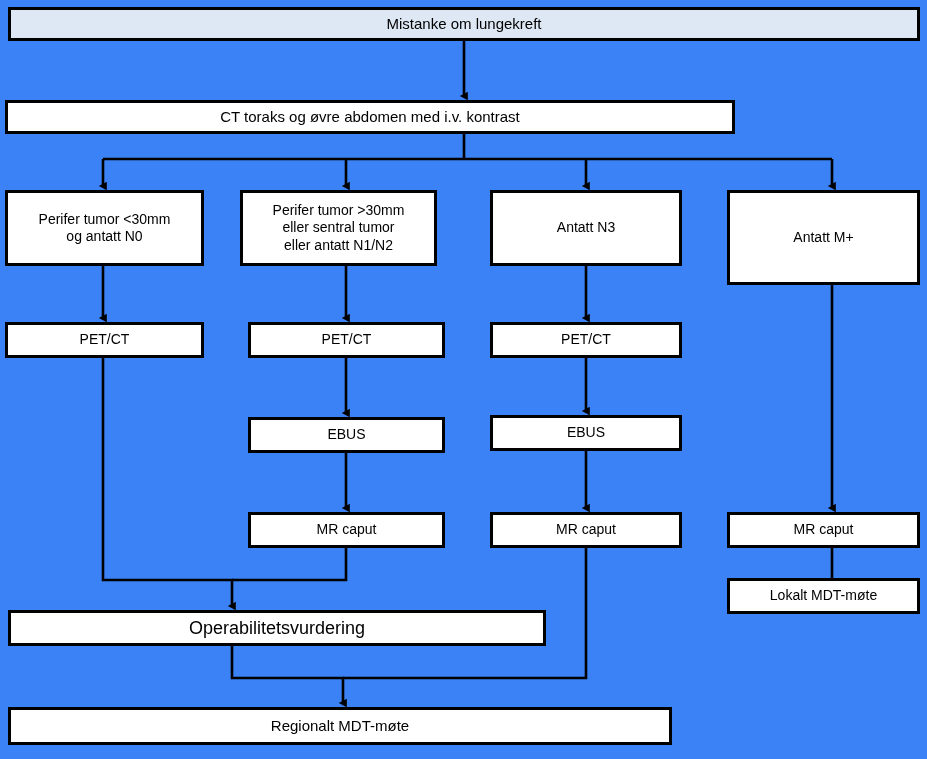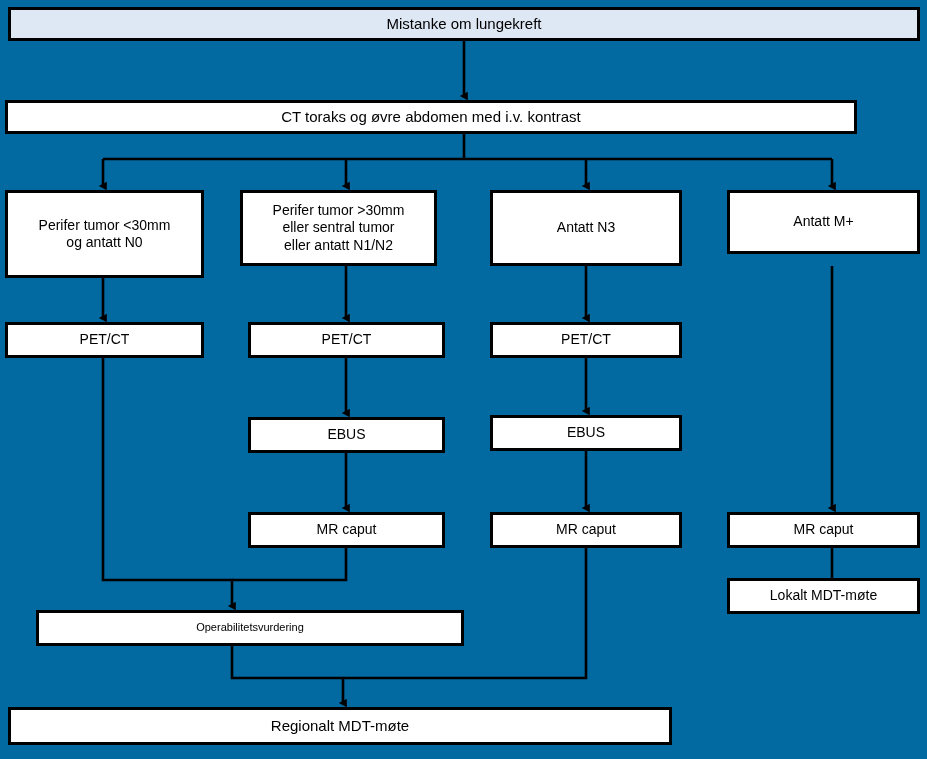--- a/index.html
+++ b/index.html
@@ -7,21 +7,21 @@
     padding: 0;
     background: #ffffff;
   }
   body {
     font-family: "Liberation Sans", sans-serif;
   }
   #flowchart-root {
     position: relative;
     width: 927px;
     height: 759px;
-    background: #0369a1;
+    background: #3b82f6;
     overflow: hidden;
     text-decoration: underline;
   }
   svg.flow-svg {
     position: absolute;
     left: 0;
     top: 0;
     width: 927px;
     height: 759px;
   }
@@ -79,36 +79,36 @@
         <path d="M 232 646 L 232 678 L 343 678 L 343 703" marker-end="url(#arrowhead)"></path>
         <path d="M 586 548 L 586 678 L 343 678"></path>
         <path d="M 832 548 L 832 606" marker-end="url(#arrowhead)"></path>
       </g>
   </svg>
 
   <div id="node-layer">
       <div class="node-box highlight" style="left: 8px; top: 7px; width: 912px; height: 34px; font-size: 15px;">
         <span class="node-label">Mistanke om lungekreft</span>
       </div>
-      <div class="node-box" style="left: 5px; top: 100px; width: 852px; height: 34px; font-size: 15px;">
+      <div class="node-box" style="left: 5px; top: 100px; width: 730px; height: 34px; font-size: 15px;">
         <span class="node-label">CT toraks og øvre  abdomen  med i.v. kontrast</span>
       </div>
-      <div class="node-box" style="left: 5px; top: 190px; width: 199px; height: 88px; font-size: 14px;">
+      <div class="node-box" style="left: 5px; top: 190px; width: 199px; height: 76px; font-size: 14px;">
         <span class="node-label">Perifer tumor &lt;30mm
 og antatt N0</span>
       </div>
       <div class="node-box" style="left: 240px; top: 190px; width: 197px; height: 76px; font-size: 14px;">
         <span class="node-label">Perifer tumor &gt;30mm
 eller sentral tumor
 eller antatt N1/N2</span>
       </div>
       <div class="node-box" style="left: 490px; top: 190px; width: 192px; height: 76px; font-size: 14px; justify-content: center;">
         <span class="node-label">Antatt N3</span>
       </div>
-      <div class="node-box" style="left: 727px; top: 190px; width: 193px; height: 64px; font-size: 14px;">
+      <div class="node-box" style="left: 727px; top: 190px; width: 193px; height: 95px; font-size: 14px;">
         <span class="node-label">Antatt M+</span>
       </div>
       <div class="node-box" style="left: 5px; top: 322px; width: 199px; height: 36px; font-size: 14px;">
         <span class="node-label">PET/CT</span>
       </div>
       <div class="node-box" style="left: 248px; top: 322px; width: 197px; height: 36px; font-size: 14px;">
         <span class="node-label">PET/CT</span>
       </div>
       <div class="node-box" style="left: 490px; top: 322px; width: 192px; height: 36px; font-size: 14px;">
         <span class="node-label">PET/CT</span>
@@ -121,21 +121,21 @@
       </div>
       <div class="node-box" style="left: 248px; top: 512px; width: 197px; height: 36px; font-size: 14px;">
         <span class="node-label">MR caput</span>
       </div>
       <div class="node-box" style="left: 490px; top: 512px; width: 192px; height: 36px; font-size: 14px;">
         <span class="node-label">MR caput</span>
       </div>
       <div class="node-box" style="left: 727px; top: 512px; width: 193px; height: 36px; font-size: 14px;">
         <span class="node-label">MR caput</span>
       </div>
-      <div class="node-box" style="left: 8px; top: 610px; width: 428px; height: 36px; font-size: 11px; margin-left: 28px;">
+      <div class="node-box" style="left: 8px; top: 610px; width: 538px; height: 36px; font-size: 18px;">
         <span class="node-label">Operabilitetsvurdering</span>
       </div>
       <div class="node-box" style="left: 727px; top: 578px; width: 193px; height: 36px; font-size: 14px;">
         <span class="node-label">Lokalt MDT-møte</span>
       </div>
       <div class="node-box" style="left: 8px; top: 707px; width: 664px; height: 38px; font-size: 15px;">
         <span class="node-label">Regionalt  MDT-møte</span>
       </div>
     </div>
 

